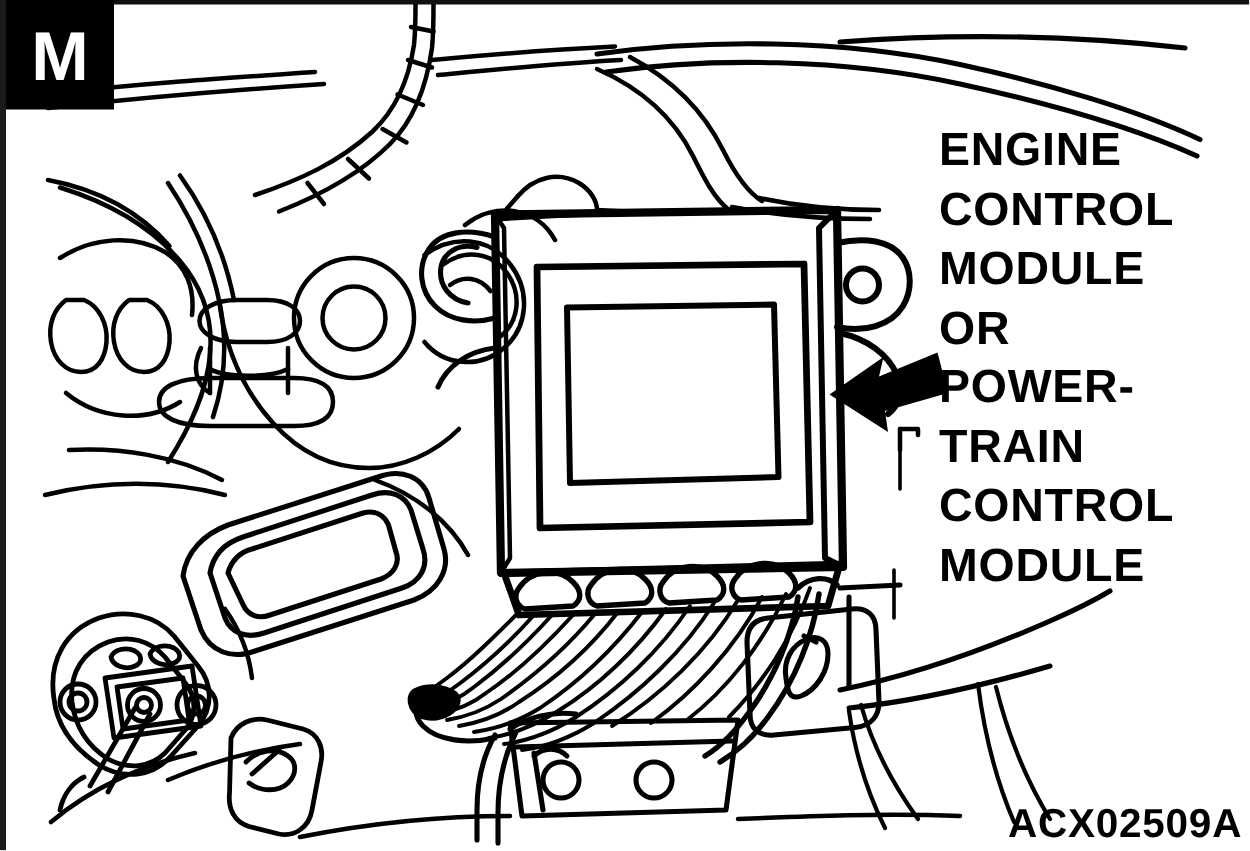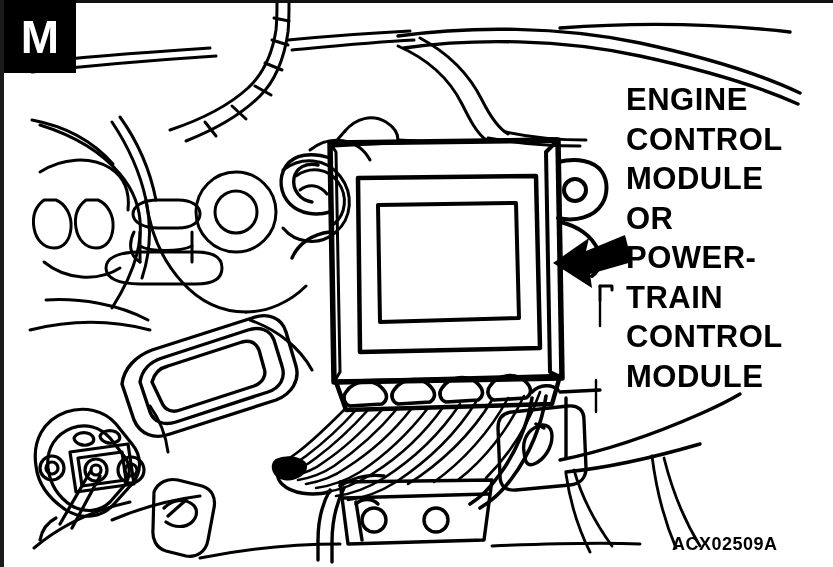--- a/index.html
+++ b/index.html
@@ -61,21 +61,21 @@
   }
   .callout-label .lbl-line {
     display: block;
   }
   
   .figure-code {
     position: absolute;
     left: 672px;
     top: 534px;
     font-family: "Liberation Sans", sans-serif;
-    font-size: 18px;
+    font-size: 27px;
     font-weight: bold;
     letter-spacing: 0.5px;
     color: #000000;
     white-space: nowrap;
   }
   svg.art {
     position: absolute;
     left: 0; top: 0;
     width: 833px;
     height: 567px;

